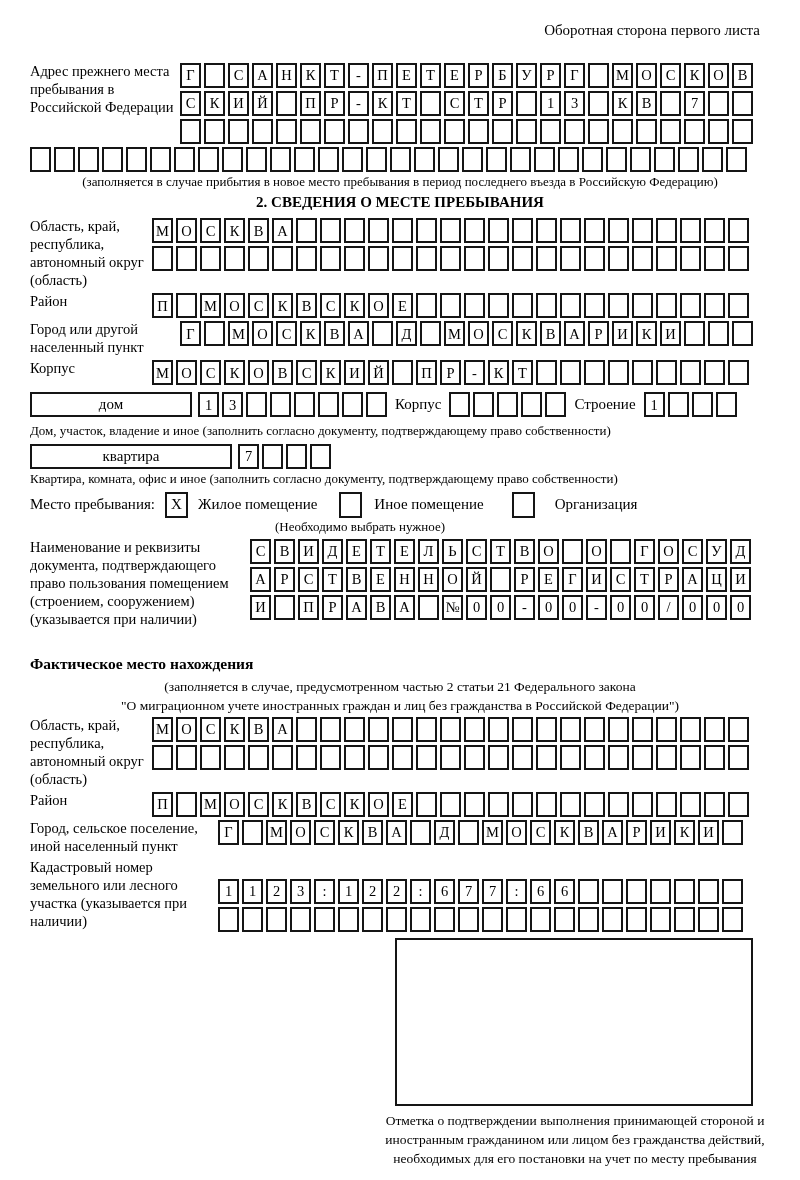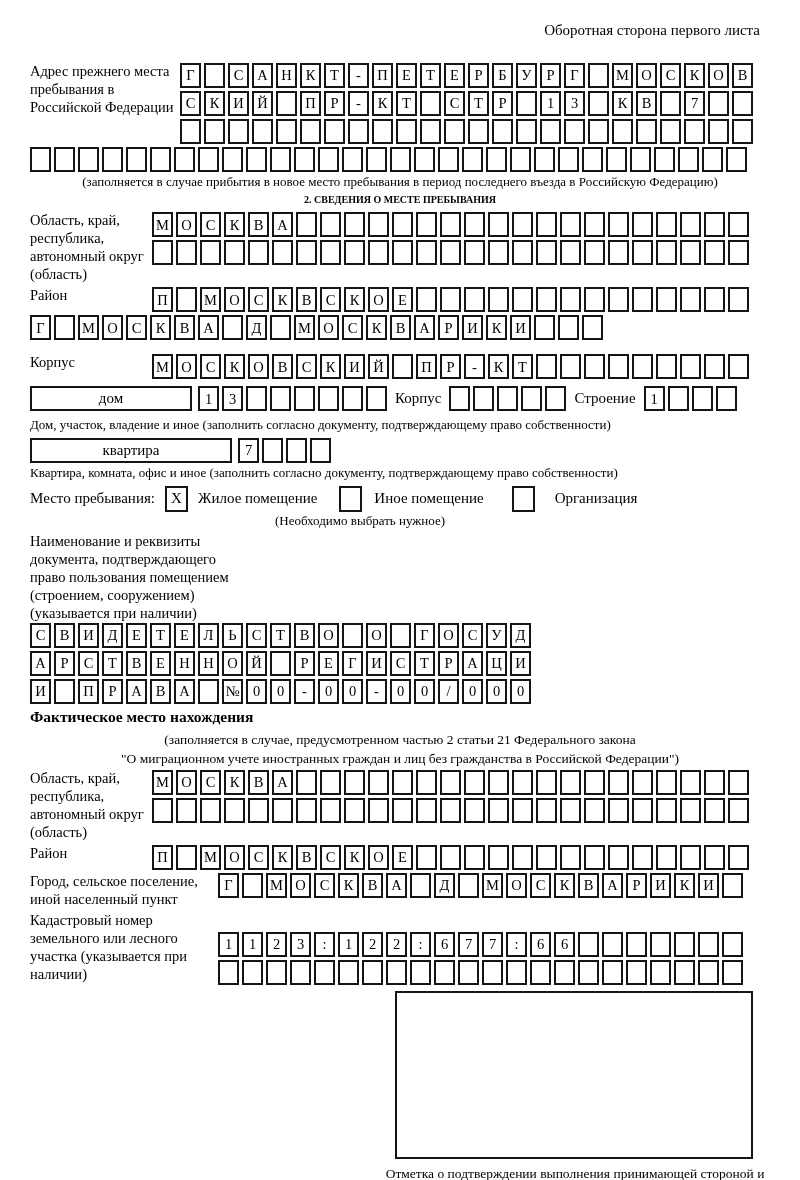--- a/index.html
+++ b/index.html
@@ -16,35 +16,35 @@
   .rows{display:flex;flex-direction:column;gap:3px;}
 
   .block{display:flex;align-items:flex-start;margin-bottom:3px;}
   .lbl{font-size:14.5px;line-height:1.24;flex:0 0 auto;}
   .w150{width:150px;} .w122{width:122px;} .w220{width:220px;} .w188{width:188px;}
   .oblast-block{min-height:72px;}
   .fullrow{margin-bottom:2px;}
 
   .caption{font-size:13px;line-height:1.25;margin:2px 0 4px 0;}
   .center{text-align:center;}
-  .sec-title{font-weight:bold;font-size:10px;text-align:center;margin:4px 0 7px 0;}
+  .sec-title{font-weight:bold;font-size:15px;text-align:center;margin:4px 0 7px 0;}
 
   .namedbox{box-sizing:border-box;height:25px;border:2px solid #151515;display:flex;
             align-items:center;justify-content:center;font-size:15px;flex:0 0 auto;}
   .bw160{width:162px;margin-right:6px;}
   .bw200{width:202px;margin-right:6px;}
   .domrow{display:flex;align-items:center;margin:3px 0 2px 0;}
   .inline-lbl{font-size:15px;margin:8px 8px;flex:0 0 auto;}
 
   .checkrow{display:flex;align-items:center;font-size:15px;margin:5px 0 1px 0;}
   .checkbox{box-sizing:border-box;width:23px;height:26px;border:2px solid #151515;
             display:flex;align-items:center;justify-content:center;font-size:15px;flex:0 0 auto;}
   .cb-note{font-size:13px;text-align:center;width:420px;margin:0 0 4px 120px;}
 
-  .doc-block{margin-bottom:4px;min-height:112px;flex-direction:column;}
+  .doc-block{margin-bottom:4px;min-height:112px;}
   .fact-title{font-weight:bold;font-size:15.5px;margin:2px 0 6px 0;}
   .fact-note{font-size:13.5px;text-align:center;margin:0 0 3px 0;}
 
   .kad-rows{margin-top:20px;}
 
   .stamp-box{box-sizing:border-box;margin-left:365px;width:358px;height:168px;border:2px solid #151515;margin-top:6px;}
   .stamp-note{width:450px;margin:6px 0 0 320px;text-align:center;font-size:13.5px;line-height:1.4;}
 </style>
 </head>
 <body>
@@ -257,20 +257,21 @@
         <div class="cell"></div>
         <div class="cell"></div>
         <div class="cell"></div>
         <div class="cell"></div>
         <div class="cell"></div>
         <div class="cell"></div>
       </div>
   </div>
 
   <div class="block" style="min-height:36px;">
+    <div class="lbl w150">Город или другой населенный пункт</div>
     <div class="cellrow">
         <div class="cell">Г</div>
         <div class="cell"></div>
         <div class="cell">М</div>
         <div class="cell">О</div>
         <div class="cell">С</div>
         <div class="cell">К</div>
         <div class="cell">В</div>
         <div class="cell">А</div>
         <div class="cell"></div>

